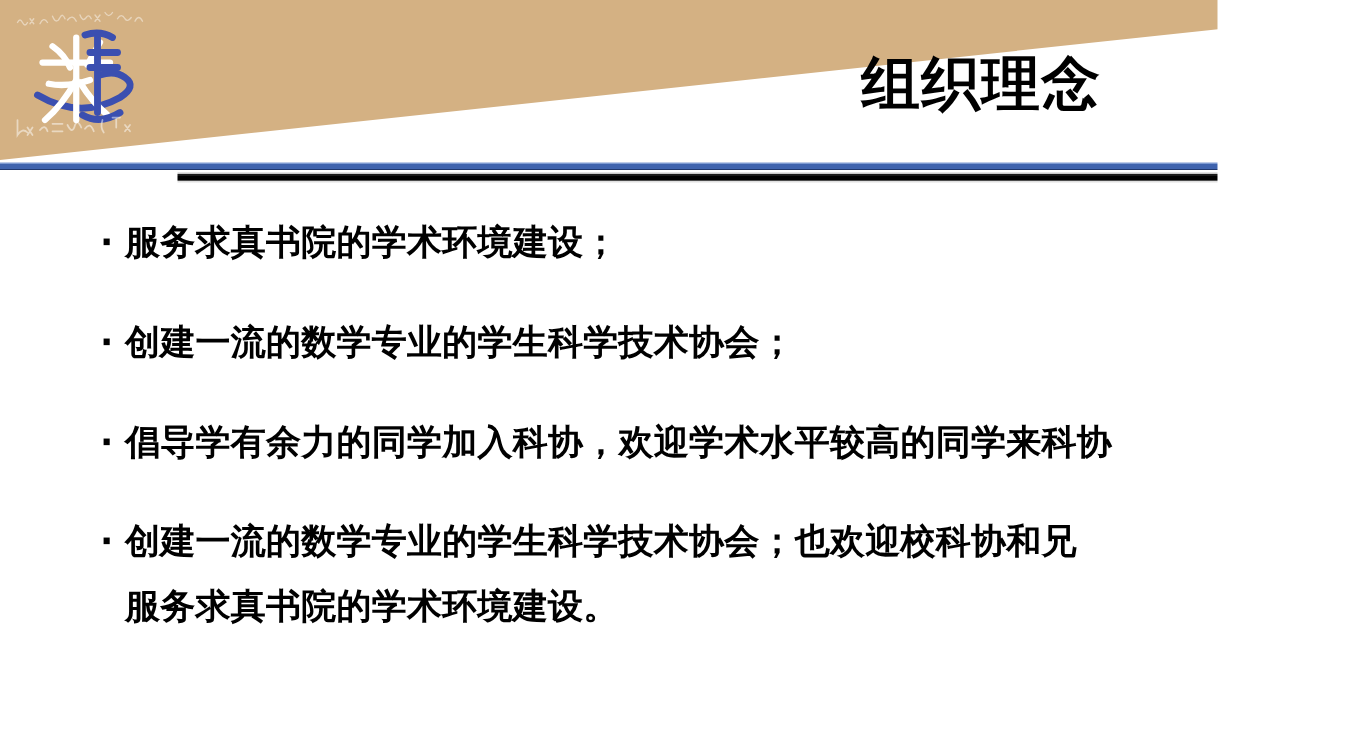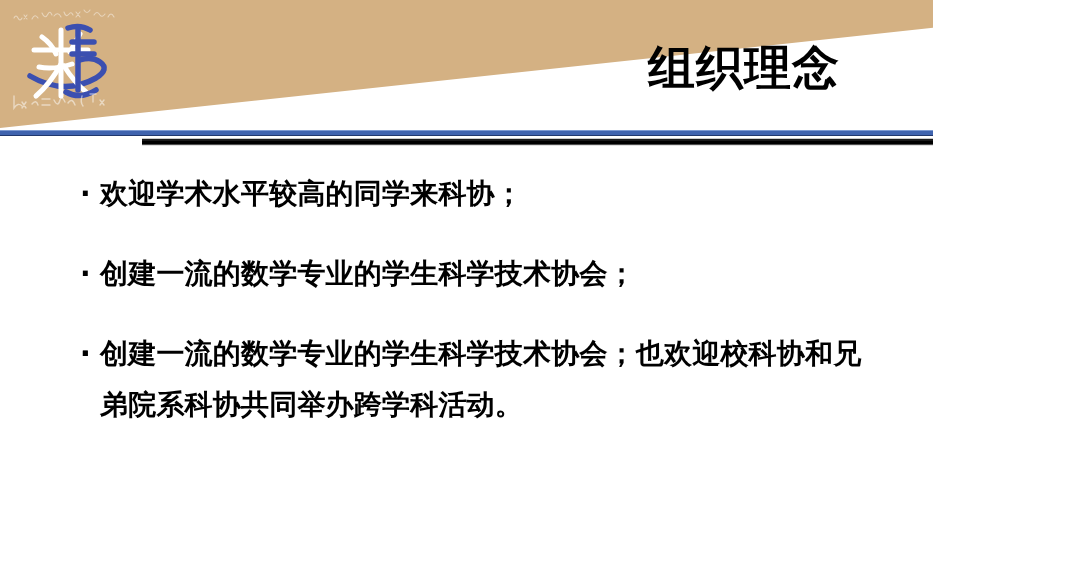--- a/index.html
+++ b/index.html
@@ -11,20 +11,21 @@
   body {
     font-family: "Liberation Sans", "DejaVu Sans", sans-serif;
   }
 
   .slide {
     position: relative;
     width: 933px;
     height: 586px;
     background: #ffffff;
     overflow: hidden;
+    padding-left: 41px;
   }
 
   
   .header-banner {
     position: absolute;
     left: 0;
     top: 0;
     width: 1080px;
     height: 130px;
     background: #d4b183;
@@ -180,32 +181,33 @@
 
   <div class="slide-title">组织理念</div>
 
   <div class="rule-blue"></div>
   <div class="rule-black"></div>
 
   <div class="content">
 
     <div class="bullet-item">
       <span class="bullet-marker">·</span>
-      <span class="bullet-text">欢迎学术水平较高的同学来科协；</span>
+      <span class="bullet-text">服务求真书院的学术环境建设；</span>
     </div>
 
     <div class="bullet-item">
       <span class="bullet-marker">·</span>
       <span class="bullet-text">创建一流的数学专业的学生科学技术协会；</span>
     </div>
 
     <div class="bullet-item">
       <span class="bullet-marker">·</span>
+      <span class="bullet-text">倡导学有余力的同学加入科协，欢迎学术水平较高的同学来科协</span>
     </div>
 
     <div class="bullet-item">
       <span class="bullet-marker">·</span>
       <span class="bullet-text">创建一流的数学专业的学生科学技术协会；也欢迎校科协和兄</span>
-      <span class="bullet-text">弟院系科协共同举办跨学科活动。</span>
+      <span class="bullet-text">服务求真书院的学术环境建设。</span>
     </div>
 
   </div>
 </div>
 
 </body></html>

